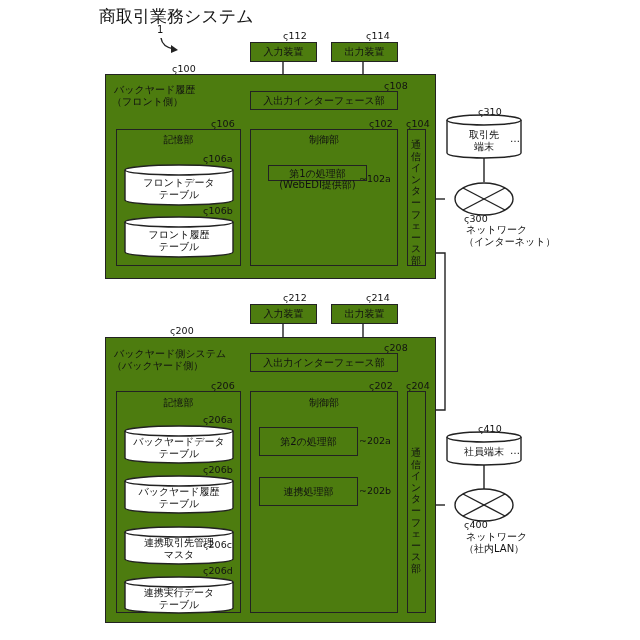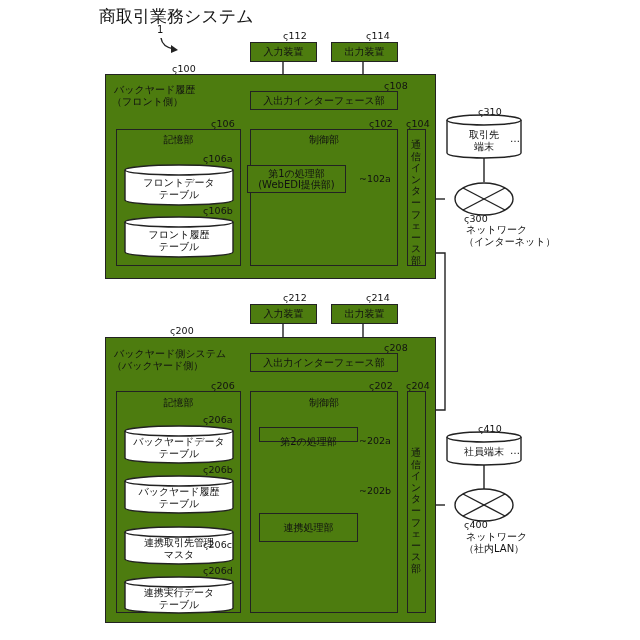--- a/index.html
+++ b/index.html
@@ -112,21 +112,21 @@
 </svg>
 <div class="ref" style="left:203px;top:205px;">ς<span>106b</span></div>
 <div class="cyl-label" style="left:124px;width:110px;top:229px;">
   <div>フロント履歴</div>
   <div>テーブル</div>
 </div>
 
 <div class="box" style="left:250px;top:129px;width:148px;height:137px;"></div>
 <div class="ref" style="left:369px;top:118px;">ς<span>102</span></div>
 <div class="txt ctr" style="left:250px;width:148px;top:134px;">制御部</div>
-<div class="box" style="left:247px;top:165px;width:99px;height:28px;">
+<div class="box" style="left:268px;top:165px;width:99px;height:16px;">
   <div class="txt ctr" style="left:0;right:0;top:2px;">第1の処理部</div>
   <div class="txt ctr" style="left:0;right:0;top:13px;">(WebEDI提供部)</div>
 </div>
 <div class="ref" style="left:359px;top:173px;">~<span>102a</span></div>
 
 <div class="box" style="left:407px;top:129px;width:19px;height:137px;">
   <div class="vtext" style="left:2px;top:9px;">通信インターフェース部</div>
 </div>
 <div class="ref" style="left:406px;top:118px;">ς<span>104</span></div>
 
@@ -200,25 +200,25 @@
 </svg>
 <div class="ref" style="left:203px;top:565px;">ς<span>206d</span></div>
 <div class="cyl-label" style="left:124px;width:110px;top:587px;">
   <div>連携実行データ</div>
   <div>テーブル</div>
 </div>
 
 <div class="box" style="left:250px;top:391px;width:148px;height:222px;"></div>
 <div class="ref" style="left:369px;top:380px;">ς<span>202</span></div>
 <div class="txt ctr" style="left:250px;width:148px;top:397px;">制御部</div>
-<div class="box" style="left:259px;top:427px;width:99px;height:15px;">
+<div class="box" style="left:259px;top:427px;width:99px;height:29px;">
   <div class="txt ctr" style="left:0;right:0;top:8px;">第2の処理部</div>
 </div>
 <div class="ref" style="left:359px;top:435px;">~<span>202a</span></div>
-<div class="box" style="left:259px;top:477px;width:99px;height:29px;margin-top:36px;">
+<div class="box" style="left:259px;top:477px;width:99px;height:29px;">
   <div class="txt ctr" style="left:0;right:0;top:8px;">連携処理部</div>
 </div>
 <div class="ref" style="left:359px;top:485px;">~<span>202b</span></div>
 
 <div class="box" style="left:407px;top:391px;width:19px;height:222px;">
   <div class="vtext" style="left:2px;top:55px;">通信インターフェース部</div>
 </div>
 <div class="ref" style="left:406px;top:380px;">ς<span>204</span></div>
 
 <div class="ref" style="left:478px;top:423px;">ς<span>410</span></div>

